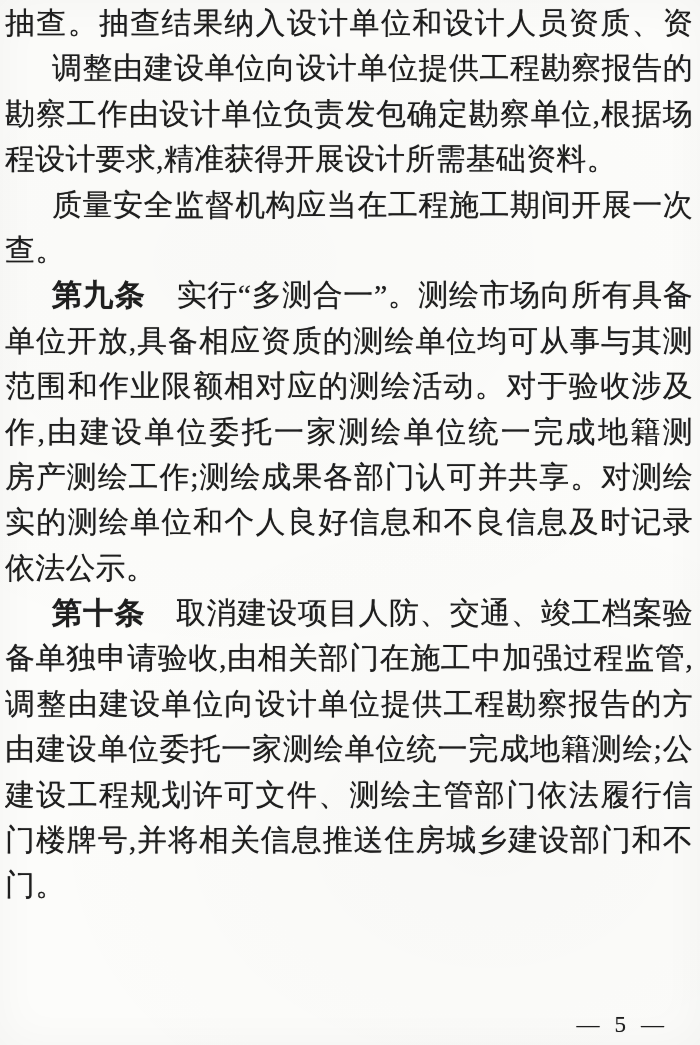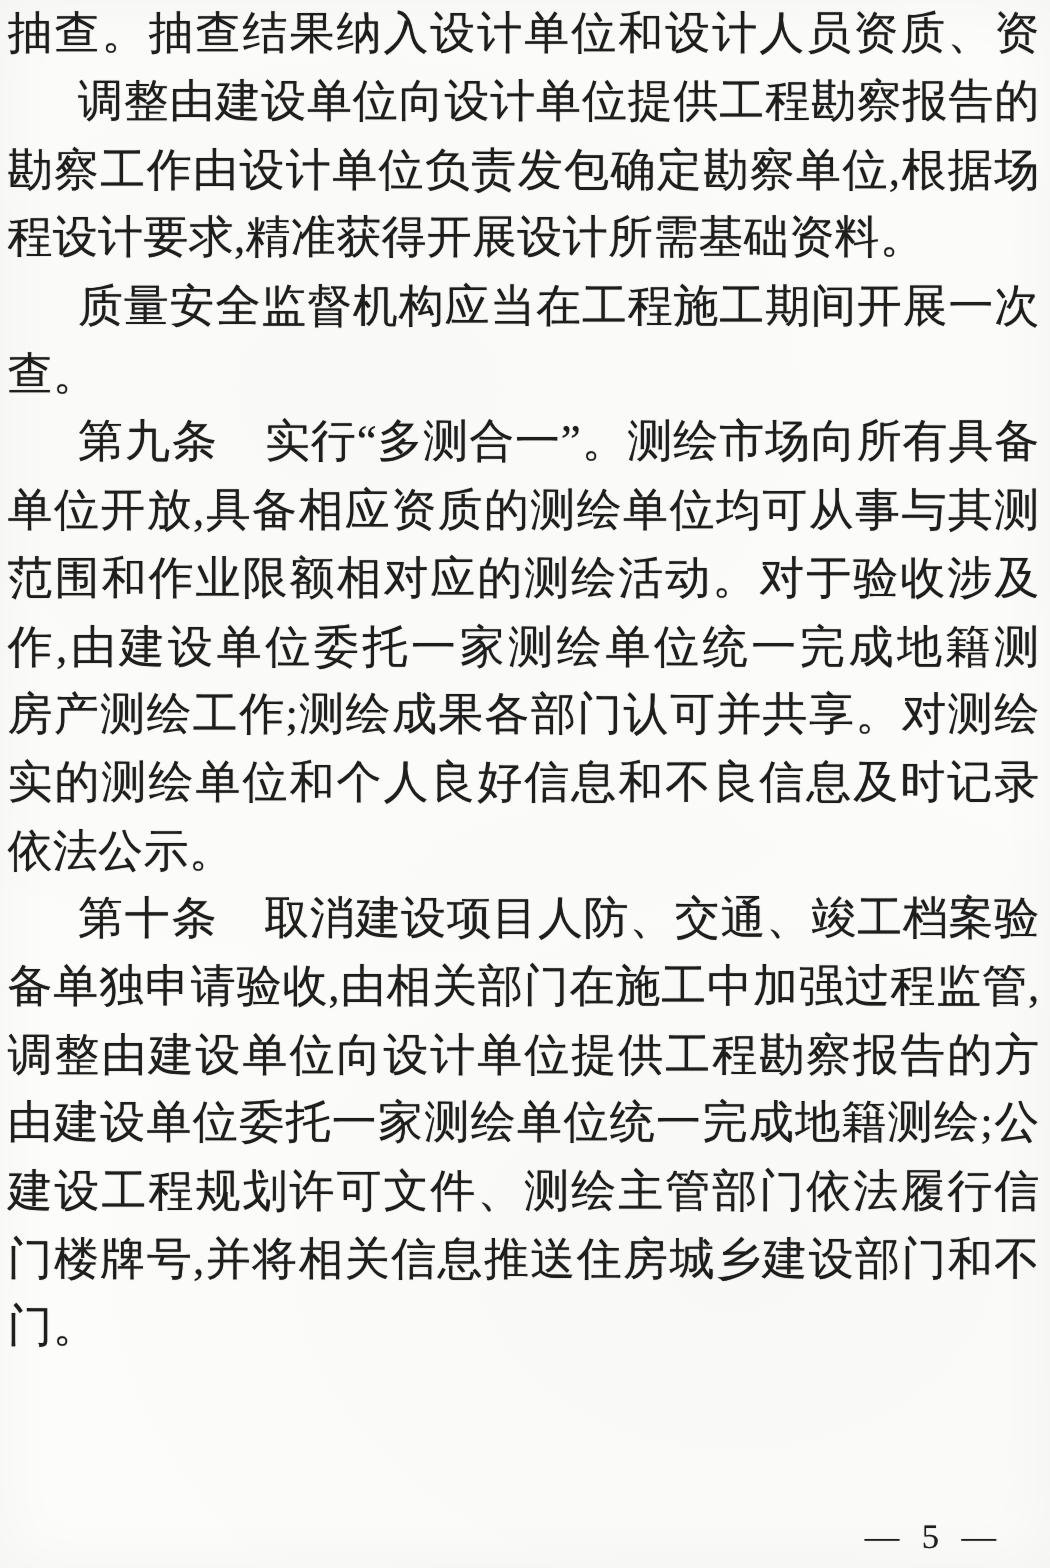--- a/index.html
+++ b/index.html
@@ -46,21 +46,21 @@
   }
   .line.end {
     text-align: right;
     text-align-last: left;
   }
   .line.indent {
     text-indent: 47px;
   }
   .term {
     font-family: "Liberation Sans", "DejaVu Sans", sans-serif;
-    font-weight: 400;
+    font-weight: 700;
     letter-spacing: 1px;
   }
   .footer {
     position: absolute;
     bottom: 5px;
     right: 36px;
     font-size: 23px;
     line-height: 30px;
     color: #1e1e1e;
     text-shadow: 0 0 0.7px rgba(25,25,25,0.5);

